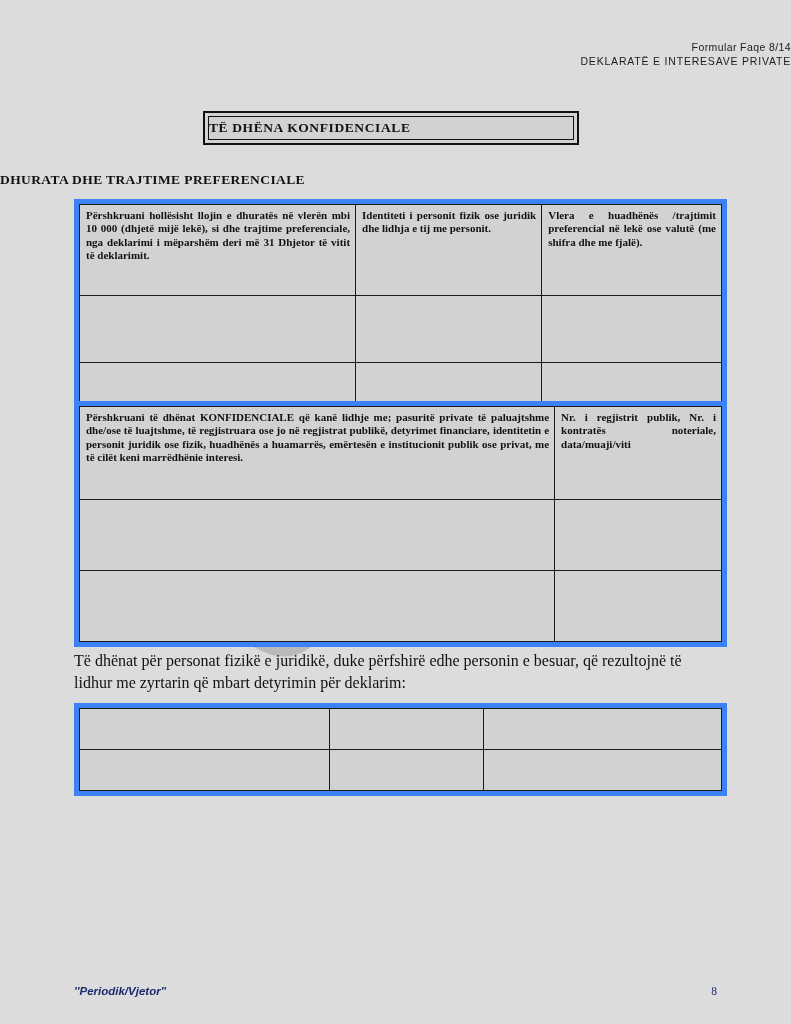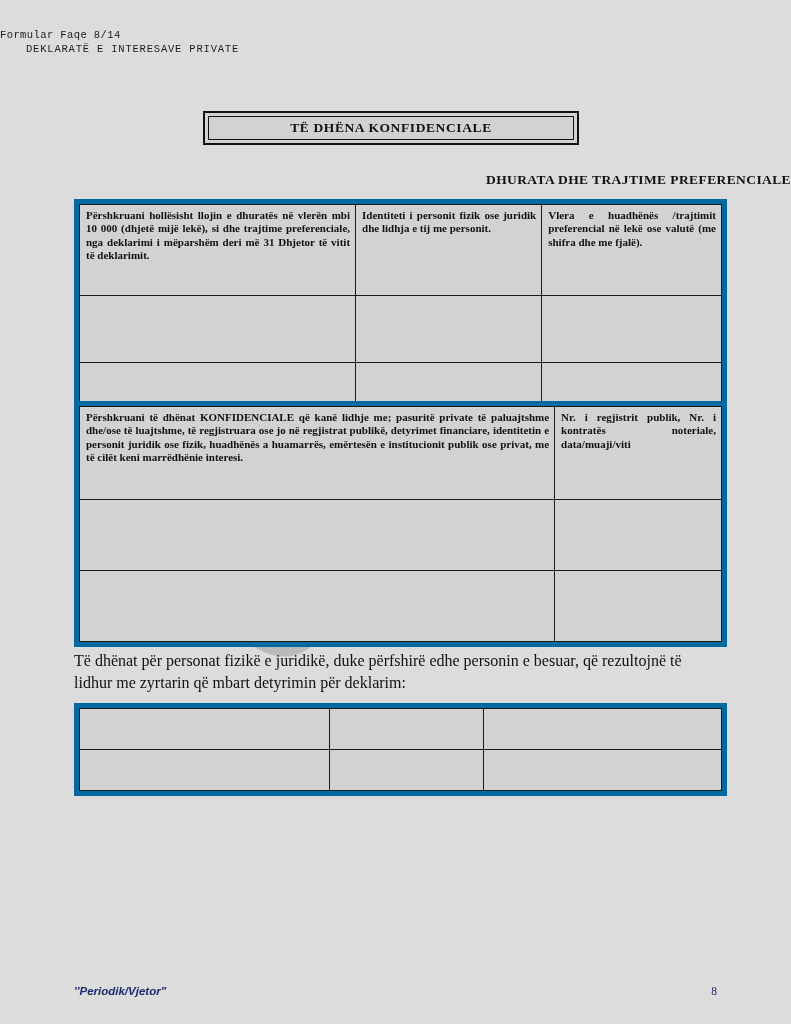--- a/index.html
+++ b/index.html
@@ -43,25 +43,25 @@
     letter-spacing: 6px;
     white-space: nowrap;
     position: absolute;
     left: -40px;
     top: 120px;
   }
 
   
   .doc-header {
     position: absolute;
-    top: 28px;
+    top: 40px;
     left: 0;
     width: 100%;
-    text-align: left;
-    font-family: Liberation Mono, monospace;
+    text-align: right;
+    font-family: Liberation Sans, sans-serif;
     font-size: 11px;
     letter-spacing: 0.4px;
     color: #1c1c1c;
     line-height: 1.35;
     z-index: 6;
   }
   .doc-header .line1 { font-size: 10.5px; }
   .doc-header .line2 { font-size: 10.5px; letter-spacing: 0.8px; margin-left: 26px; }
   .doc-header .line3 { font-size: 10.5px; letter-spacing: 0.8px; }
 
@@ -76,46 +76,46 @@
     background: #d2d2d2;
     box-shadow: 0 0 0 1px #d2d2d2 inset;
     z-index: 6;
   }
   .title-box .inner {
     position: absolute;
     inset: 3px;
     border: 1px solid #111;
     display: flex;
     align-items: center;
-    justify-content: center;
+    justify-content: flex-start;
   }
   .title-box .inner span {
     font-family: "Liberation Serif", serif;
     font-weight: bold;
     font-size: 13.5px;
     letter-spacing: 0.6px;
   }
 
   .section-title {
     position: absolute;
     top: 172px;
     left: 0;
     width: 100%;
-    text-align: right;
+    text-align: left;
     font-family: "Liberation Serif", serif;
     font-weight: bold;
     font-size: 13.5px;
     letter-spacing: 0.4px;
     z-index: 6;
   }
 
   
   .tbl-wrap {
     position: absolute;
-    background: #0369a1;
+    background: #3b82f6;
     padding: 5px;
     z-index: 6;
   }
   table.grid {
     border-collapse: collapse;
     width: 100%;
     background: #d2d2d2;
     table-layout: fixed;
   }
   table.grid td {

